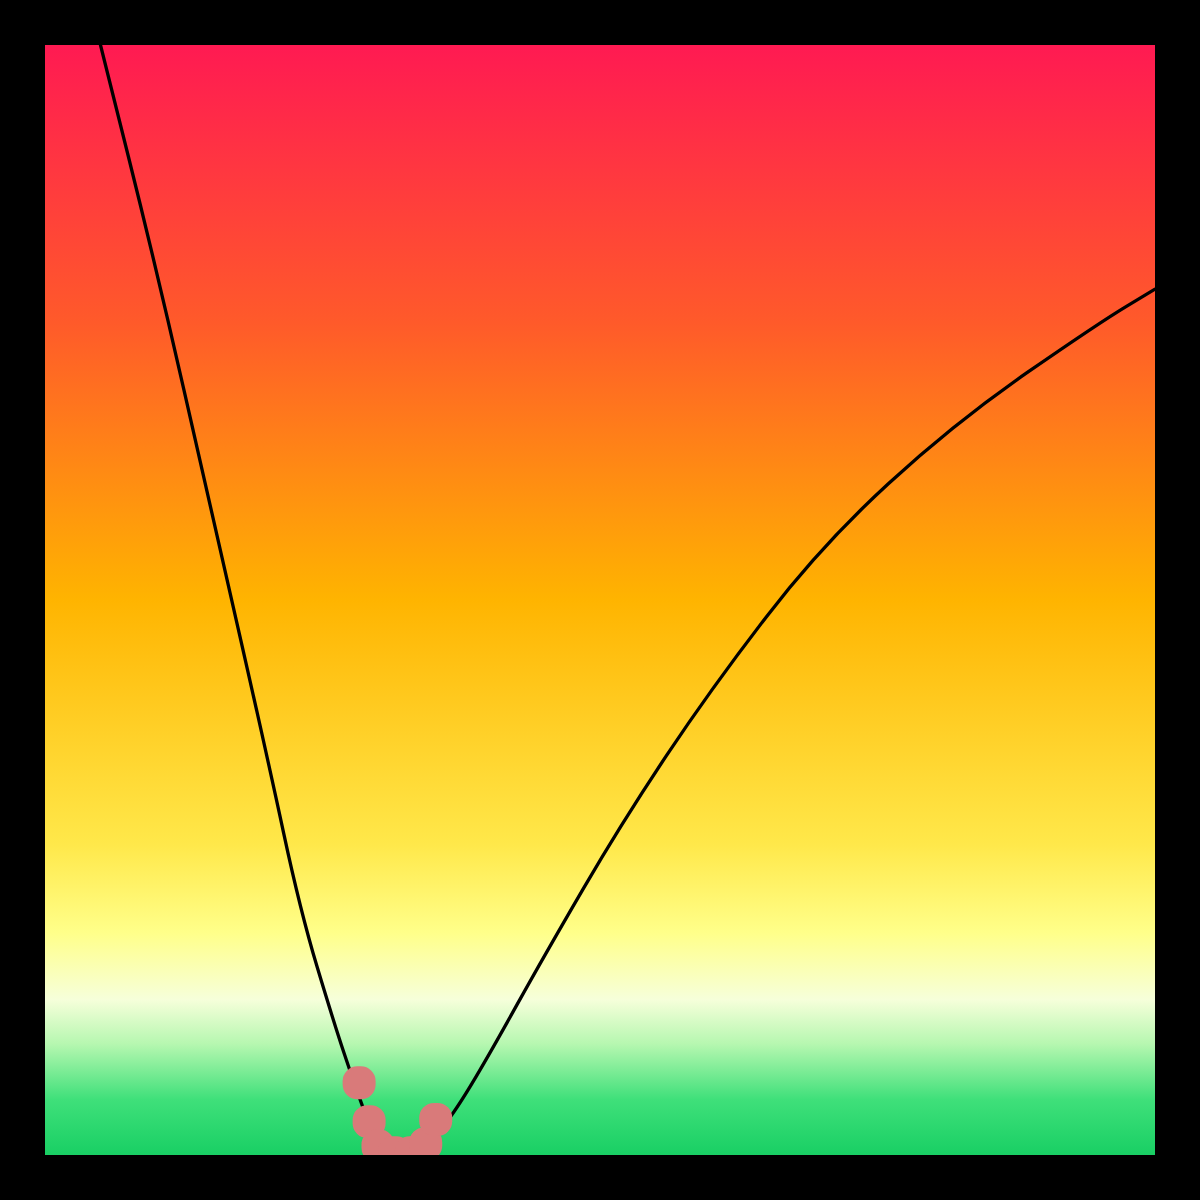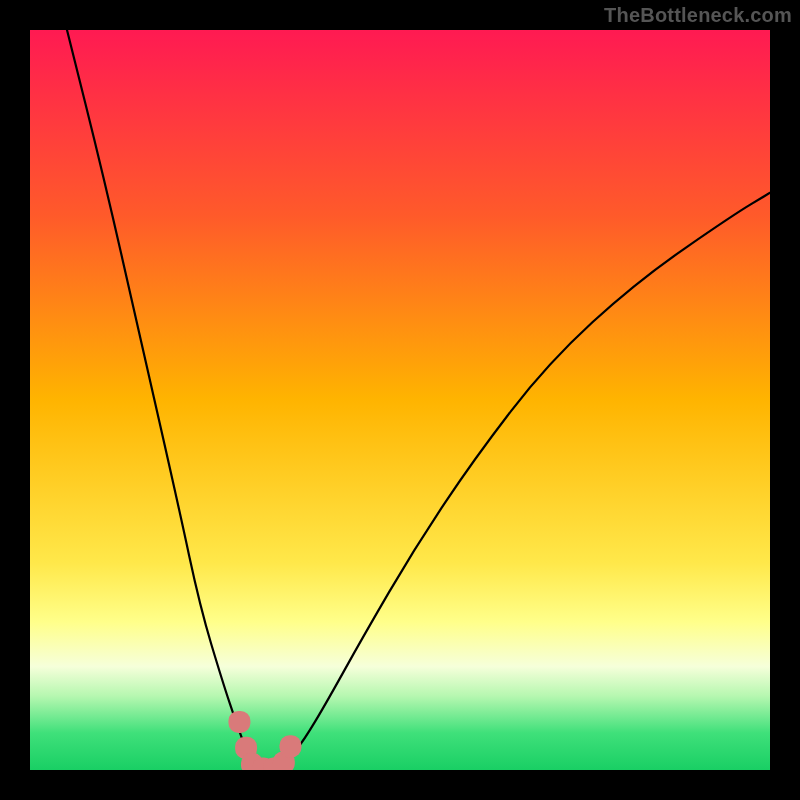--- a/index.html
+++ b/index.html
@@ -44,21 +44,20 @@
   .marker {
     fill: #d97a7a;
     stroke: none;
   }
 </style>
 </head>
 <body>
 
 <div class="frame">
 
-  <div class="watermark">TheBottleneck.com</div>
 
   <div class="plot-area">
     <svg class="chart-svg" viewBox="0 0 740 740" preserveAspectRatio="none">
       <defs>
         <linearGradient id="bg-grad" x1="0" y1="0" x2="0" y2="1">
             <stop offset="0%" stop-color="#ff1a52"></stop>
             <stop offset="25%" stop-color="#ff5a2a"></stop>
             <stop offset="50%" stop-color="#ffb400"></stop>
             <stop offset="72%" stop-color="#ffe84a"></stop>
             <stop offset="80%" stop-color="#ffff8a"></stop>

